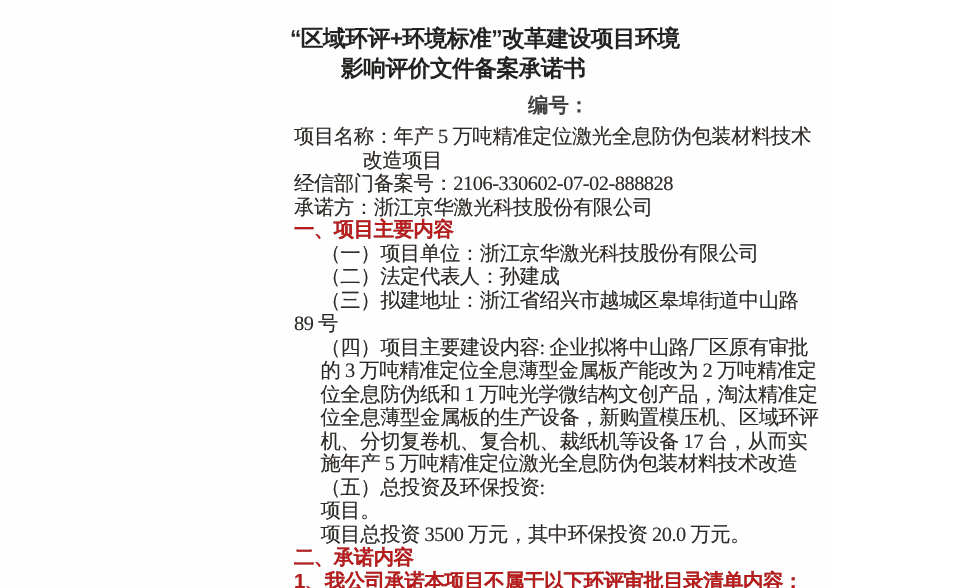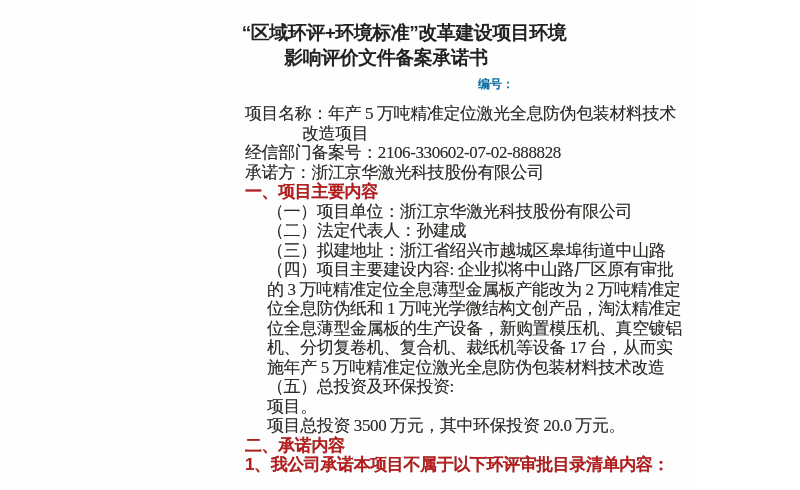--- a/index.html
+++ b/index.html
@@ -34,25 +34,25 @@
   }
   .title-line2 {
     font-size: 19px;
     line-height: 24px;
     position: relative;
     left: -14px;
   }
   .serial {
     position: absolute;
     top: 76px;
-    left: 478px;
-    font-size: 12px;
+    left: 440px;
+    font-size: 17px;
     font-weight: 700;
     font-family: "Liberation Sans", "DejaVu Sans", sans-serif;
-    color: #0369a1;
+    color: #404040;
   }
   .doc-body {
     position: absolute;
     top: 104px;
     left: 245px;
     width: 404px;
     font-size: 17px;
     letter-spacing: -0.4px;
     color: #2e2b28;
     text-shadow: 0 0 0.5px rgba(40, 36, 32, 0.45);
@@ -84,24 +84,25 @@
 
   <div class="doc-body">
       <div class="line indent0">项目名称：年产 5 万吨精准定位激光全息防伪包装材料技术</div>
       <div class="line indent2">改造项目</div>
       <div class="line indent0">经信部门备案号：2106-330602-07-02-888828</div>
       <div class="line indent0">承诺方：浙江京华激光科技股份有限公司</div>
       <div class="line indent0 heading">一、项目主要内容</div>
       <div class="line indent1">（一）项目单位：浙江京华激光科技股份有限公司</div>
       <div class="line indent1">（二）法定代表人：孙建成</div>
       <div class="line indent1">（三）拟建地址：浙江省绍兴市越城区皋埠街道中山路</div>
+      <div class="line indent0">89 号</div>
       <div class="line indent1">（四）项目主要建设内容: 企业拟将中山路厂区原有审批</div>
       <div class="line indent1">的 3 万吨精准定位全息薄型金属板产能改为 2 万吨精准定</div>
       <div class="line indent1">位全息防伪纸和 1 万吨光学微结构文创产品，淘汰精准定</div>
-      <div class="line indent1">位全息薄型金属板的生产设备，新购置模压机、真空镀铝</div>
+      <div class="line indent1">位全息薄型金属板的生产设备，新购置模压机、区域环评</div>
       <div class="line indent1">机、分切复卷机、复合机、裁纸机等设备 17 台，从而实</div>
       <div class="line indent1">施年产 5 万吨精准定位激光全息防伪包装材料技术改造</div>
       <div class="line indent1">（五）总投资及环保投资:</div>
       <div class="line indent1">项目。</div>
       <div class="line indent1">项目总投资 3500 万元，其中环保投资 20.0 万元。</div>
       <div class="line indent0 heading">二、承诺内容</div>
       <div class="line indent0 heading">1、我公司承诺本项目不属于以下环评审批目录清单内容：</div>
     </div>
 </div>
 

